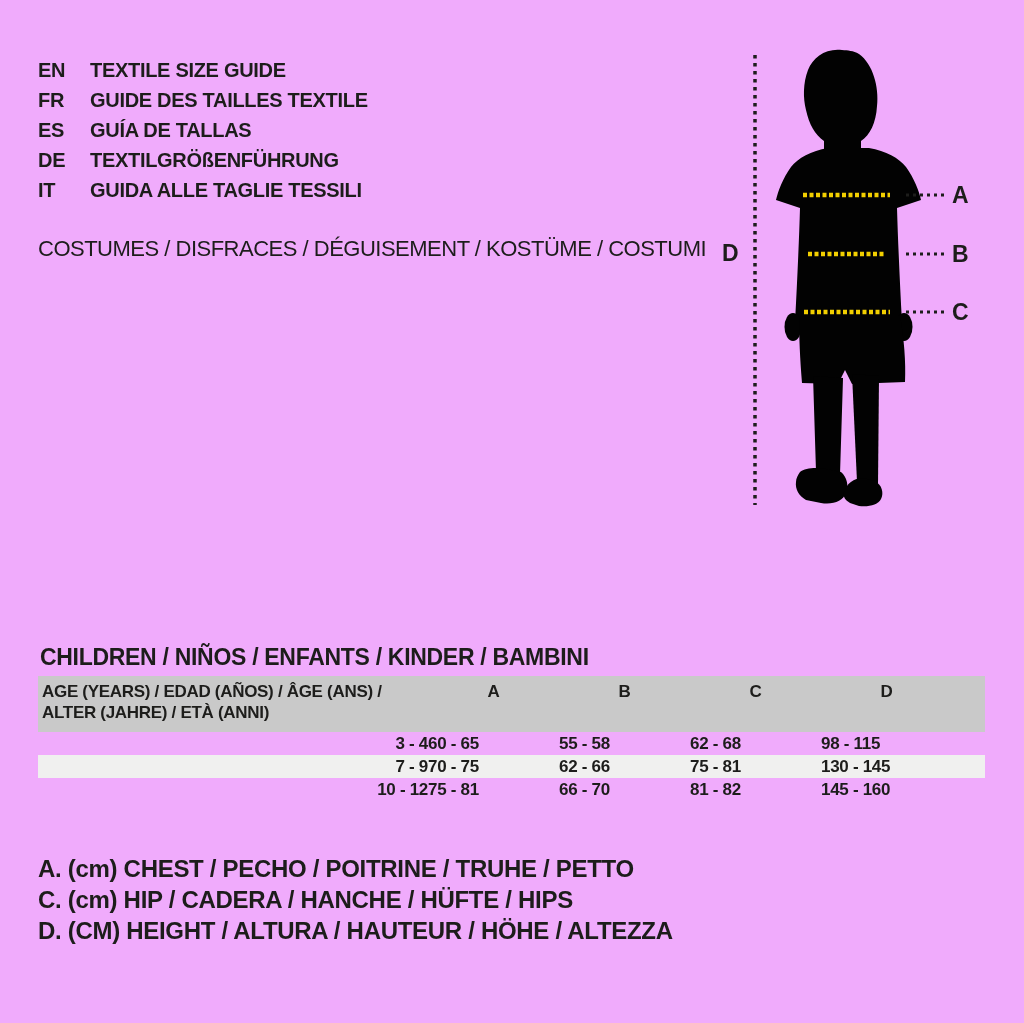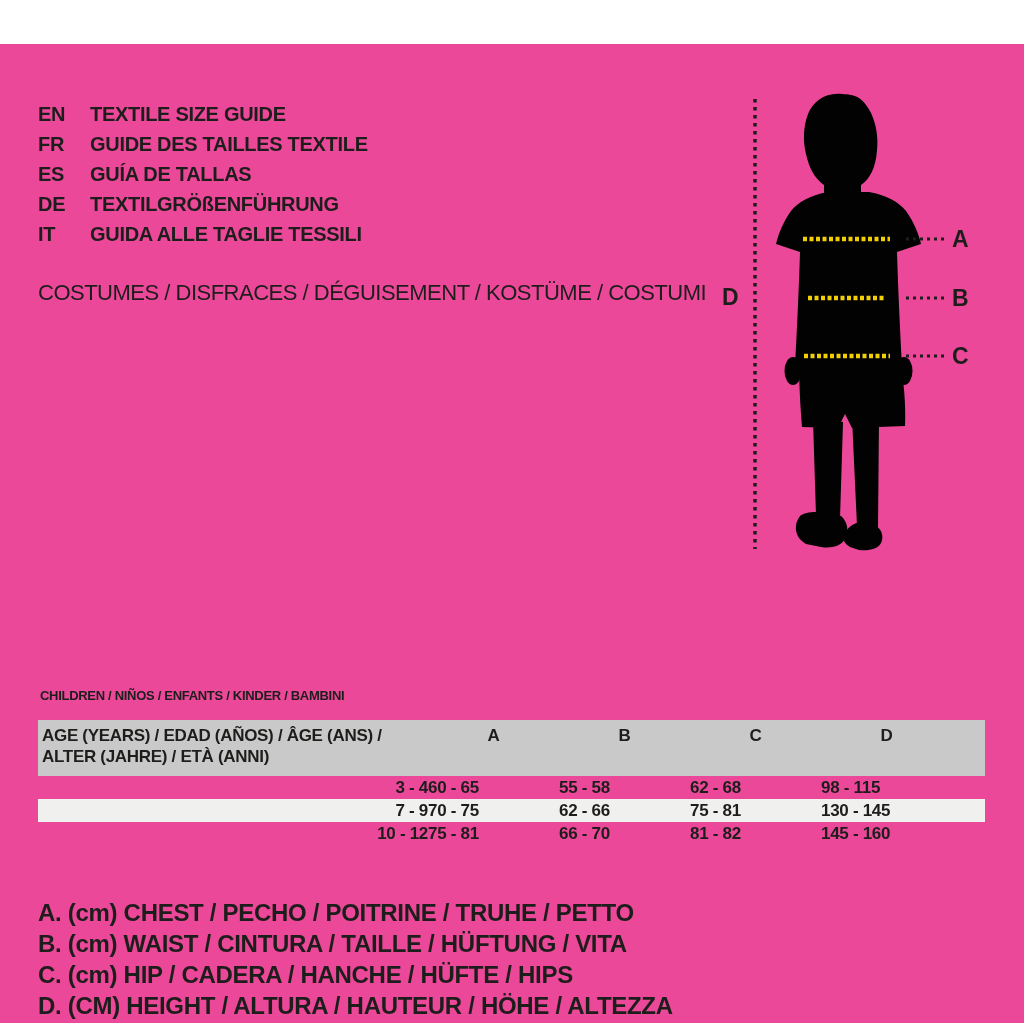--- a/index.html
+++ b/index.html
@@ -10,21 +10,21 @@
     --silhouette:#020202;
   }
   *{margin:0;padding:0;box-sizing:border-box;}
   html,body{background:#ffffff;}
   body{
     width:1024px;height:1023px;position:relative;overflow:hidden;
     font-family:"Liberation Sans", sans-serif;
     color:var(--text);
     letter-spacing:-0.3px;
   }
-  .page{position:absolute;inset:0;background:#ec4899;margin-top:44px;}
+  .page{position:absolute;inset:0;background:#f0abfc;}
 
   
   .lang-list{position:absolute;left:38px;top:55px;}
   .lang-row{display:flex;height:30px;align-items:center;font-size:20px;font-weight:600;}
   .lang-code{width:52px;flex:0 0 52px;}
   .lang-label{white-space:nowrap;text-align:center;}
 
   
   .category{
     position:absolute;left:38px;top:236px;font-size:22px;font-weight:400;
@@ -33,21 +33,21 @@
 
   
   .figure{position:absolute;left:700px;top:40px;width:300px;height:480px;}
   .figure .sil{fill:var(--silhouette);stroke:none;}
   .figure .vline{stroke:var(--text);stroke-width:3.5;stroke-dasharray:3.5 4.5;fill:none;}
   .figure .yline{stroke:var(--measure);stroke-width:4.5;stroke-dasharray:4 2.5;fill:none;}
   .figure .bline{stroke:var(--text);stroke-width:3;stroke-dasharray:3 4;fill:none;}
   .figure text{font-family:"Liberation Sans",sans-serif;font-size:23px;font-weight:700;fill:var(--text);}
 
   
-  .section-title{position:absolute;left:40px;top:644px;font-size:13px;font-weight:600;white-space:nowrap;}
+  .section-title{position:absolute;left:40px;top:644px;font-size:23px;font-weight:600;white-space:nowrap;}
   .size-table{
     position:absolute;left:38px;top:676px;width:947px;
     border-collapse:collapse;table-layout:fixed;font-size:17px;
   }
   .size-table col.c-age{width:390px;}
   .size-table col.c-val{width:131px;}
   .size-table col.c-sp{width:33px;}
   .size-table thead th{
     background:var(--header_bg);font-weight:600;text-align:center;
     vertical-align:top;padding-top:5px;height:56px;line-height:21px;
@@ -174,18 +174,17 @@
         <td>66 - 70</td>
         <td>81 - 82</td>
         <td>145 - 160</td>
         <td></td>
       </tr>
     </tbody>
   </table>
 
   <div class="legend">
     <div class="legend-line">A. (cm) CHEST / PECHO / POITRINE / TRUHE / PETTO</div>
-    <div class="legend-line">B. (cm) WAIST / CINTURA / TAILLE / HÜFTUNG / VITA</div>
     <div class="legend-line">C. (cm) HIP / CADERA / HANCHE / HÜFTE / HIPS</div>
     <div class="legend-line">D. (CM) HEIGHT / ALTURA / HAUTEUR / HÖHE / ALTEZZA</div>
   </div>
 
 </div>
 
 </body></html>

